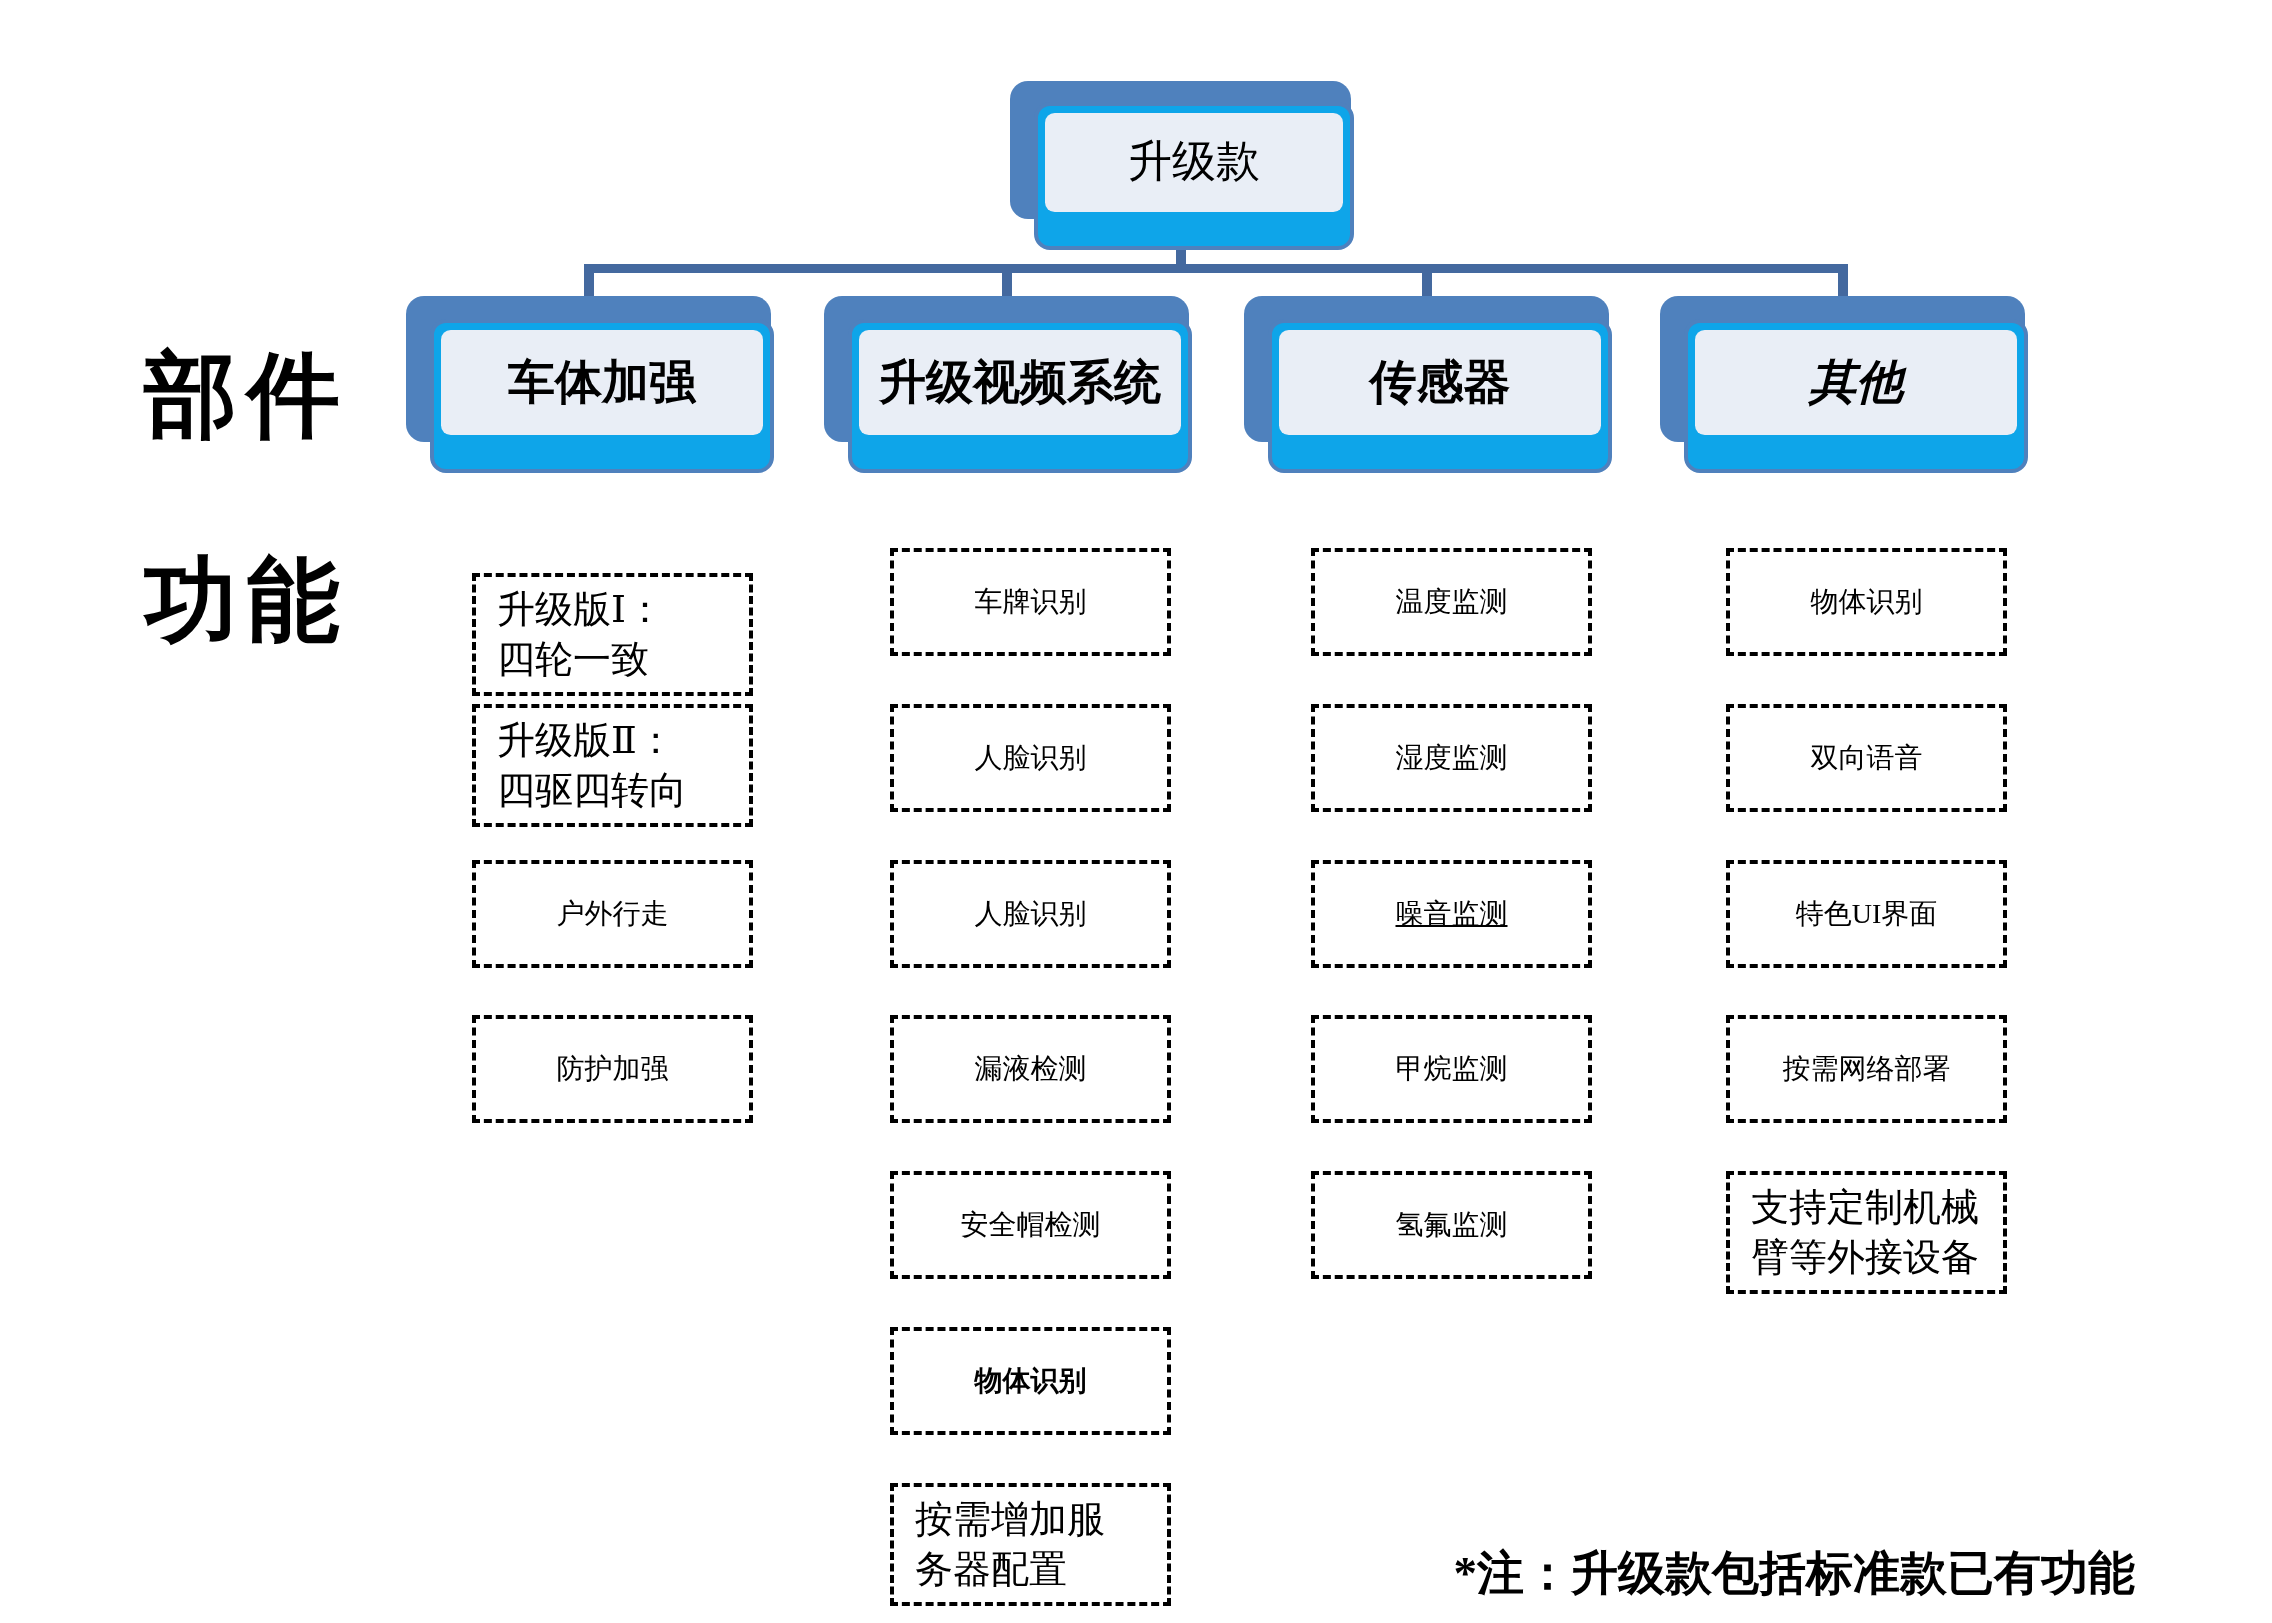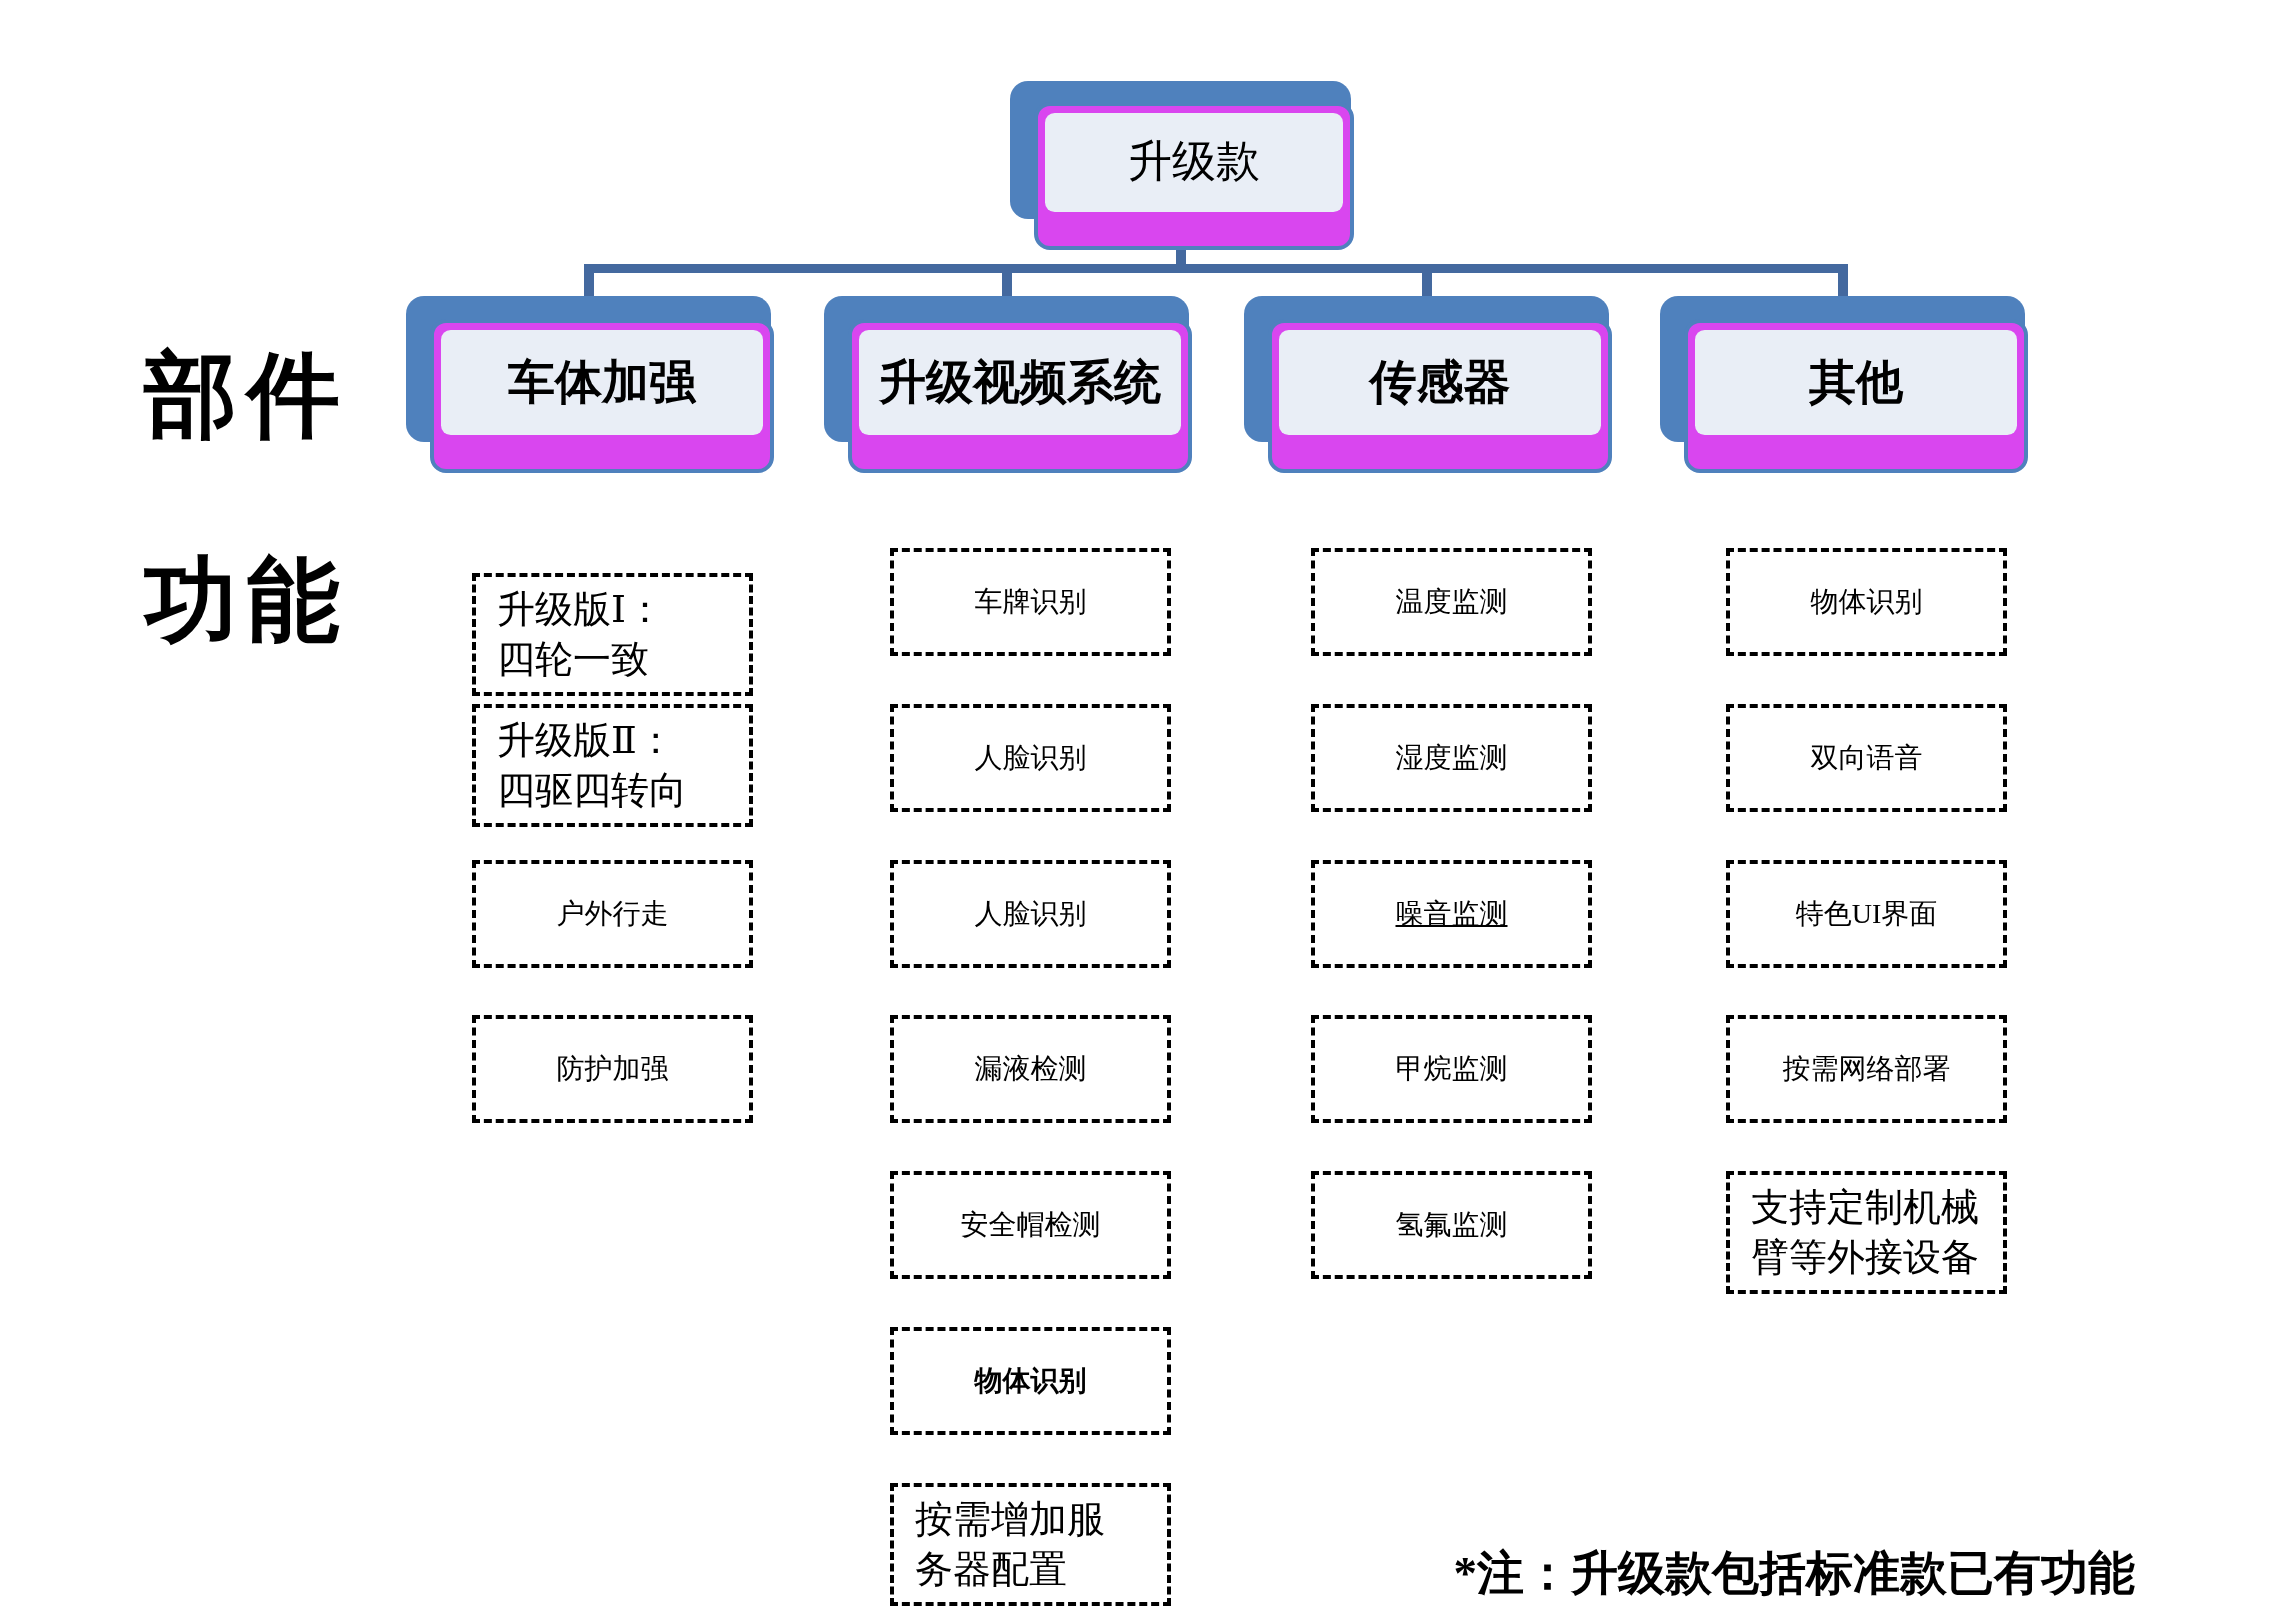--- a/index.html
+++ b/index.html
@@ -12,21 +12,21 @@
   body{
     width:2273px;height:1623px;position:relative;overflow:hidden;
     font-family:"Liberation Serif","DejaVu Serif",serif;color:#000;
   }
   #stage{position:absolute;inset:0;}
   
   .bar{position:absolute;background:var(--connector);z-index:0;}
   
   .node{position:absolute;z-index:2;}
   .node .back{position:absolute;left:0;top:0;background:var(--accent);border-radius:18px;}
-  .node .front{position:absolute;background:#d946ef;border:4.9px solid var(--accent);border-radius:16px;}
+  .node .front{position:absolute;background:#0ea5e9;border:4.9px solid var(--accent);border-radius:16px;}
   .node .inner{position:absolute;left:7.3px;right:7.3px;top:7.3px;bottom:34px;background:var(--fill);border-radius:9.7px;}
   .node .label{
     position:absolute;left:7.3px;right:7.3px;top:7.3px;bottom:34px;
     display:flex;align-items:center;justify-content:center;
     font-weight:bold;font-size:47px;line-height:1.1;z-index:1;
   }
   .node.root .label{font-weight:normal;font-size:44px;}
   
   .fbox{
     position:absolute;width:281px;box-sizing:border-box;
@@ -103,21 +103,21 @@
         <div class="front" style="left: 24px; top: 23px; width: 336px; height: 146px;">
           <div class="inner"></div>
           <div class="label">传感器</div>
         </div>
       </div>
       <div class="fbox" style="left: 1311px; top: 548px; height: 108px;">温度监测</div>
       <div class="fbox" style="left: 1311px; top: 704px; height: 108px;">湿度监测</div>
       <div class="fbox" style="left: 1311px; top: 860px; height: 108px; text-decoration: underline;">噪音监测</div>
       <div class="fbox" style="left: 1311px; top: 1015px; height: 108px;">甲烷监测</div>
       <div class="fbox" style="left: 1311px; top: 1171px; height: 108px;">氢氟监测</div>
-      <div class="node" style="left: 1660px; top: 296px; width: 390px; height: 179px;">
+      <div class="node" style="left: 1660px; top: 296px; width: 390px; height: 179px; font-style: italic;">
         <div class="back" style="width: 365px; height: 146px;"></div>
         <div class="front" style="left: 24px; top: 23px; width: 336px; height: 146px;">
           <div class="inner"></div>
           <div class="label">其他</div>
         </div>
       </div>
       <div class="fbox" style="left: 1726px; top: 548px; height: 108px;">物体识别</div>
       <div class="fbox" style="left: 1726px; top: 704px; height: 108px;">双向语音</div>
       <div class="fbox" style="left: 1726px; top: 860px; height: 108px;">特色UI界面</div>
       <div class="fbox" style="left: 1726px; top: 1015px; height: 108px;">按需网络部署</div>

